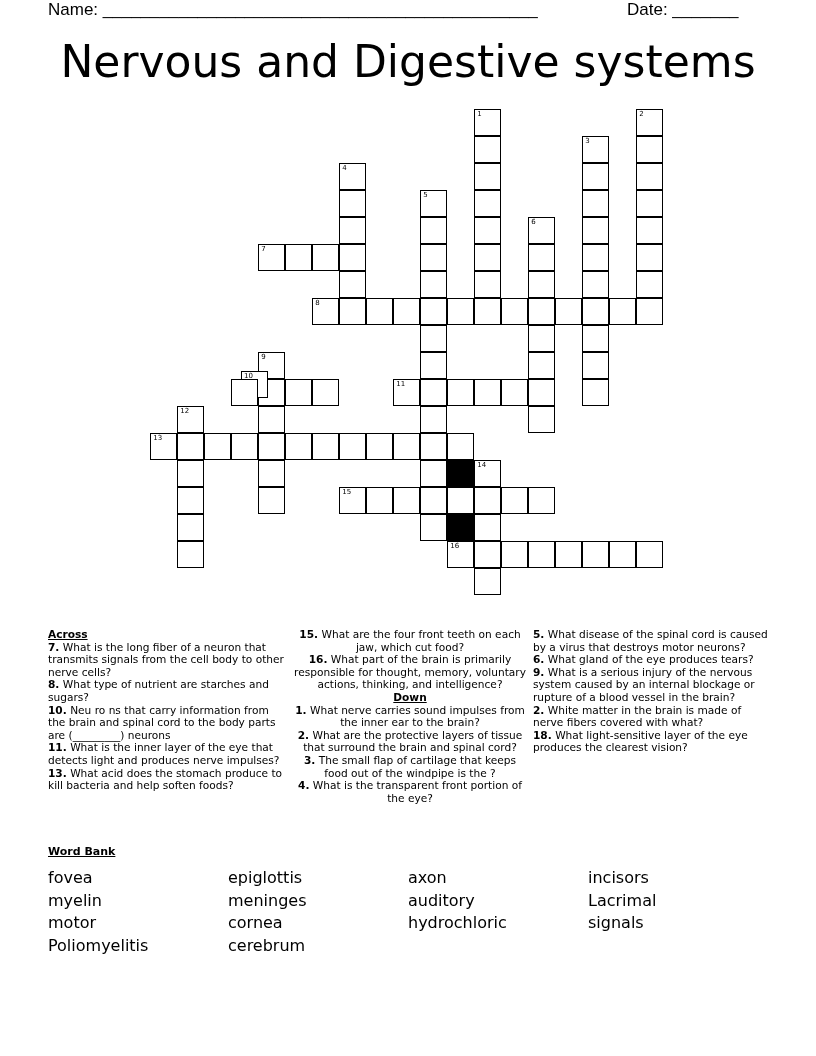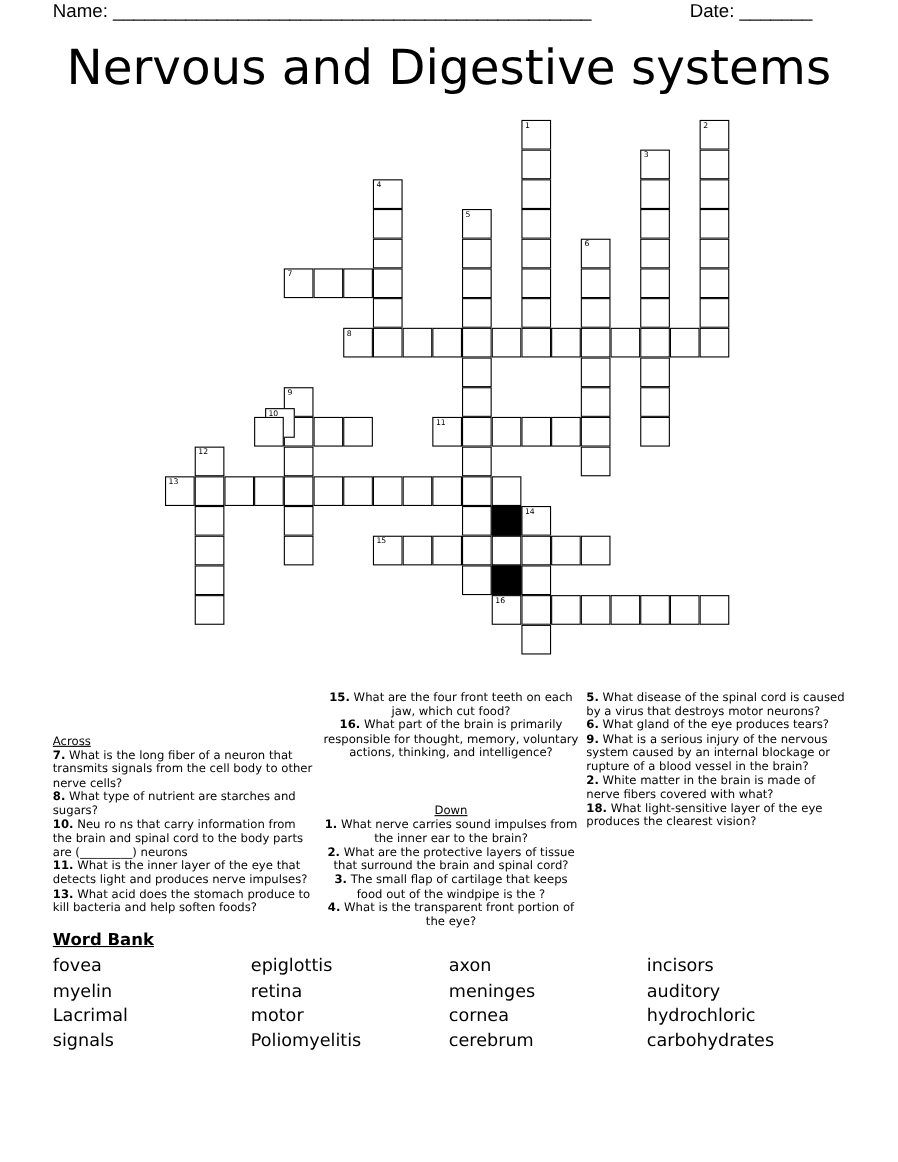--- a/index.html
+++ b/index.html
@@ -8,24 +8,24 @@
   .date-line { position: absolute; top: 0; left: 627px; font-family: "Liberation Sans", sans-serif; font-size: 17px; }
   .title { position: absolute; top: 36px; left: 0; width: 816px; text-align: center; font-family: "DejaVu Sans", sans-serif; font-size: 44px; letter-spacing: 0px; }
   .grid { position: absolute; left: 0; top: 0; }
   .cell { position: absolute; width: 27px; height: 27px; box-sizing: border-box; border: 1.5px solid #000; background: #fff; margin-left: -0.75px; margin-top: -0.75px;}
   .cell.black { background: #000; }
   .num { position: absolute; left: 2px; top: 1px; font-family: "DejaVu Sans", sans-serif; font-size: 7px; line-height: 7px; }
   .clues { position: absolute; top: 628px; font-family: "DejaVu Sans", sans-serif; font-size: 10.6px; line-height: 12.6px; }
   .col1 { left: 48px; width: 238px; }
   .col2 { left: 291px; width: 238px; text-align: center; }
   .col3 { left: 533px; width: 236px; }
-  .clue-head { font-weight: normal; text-decoration: underline; margin-top: 40px; }
+  .clue-head { font-weight: bold; text-decoration: underline; }
   .clue { margin: 0; }
   .clue b { font-weight: bold; }
-  .wb-title { position: absolute; top: 845px; left: 48px; font-family: "DejaVu Sans", sans-serif; font-size: 15px; font-weight: bold; text-decoration: underline; }
+  .wb-title { position: absolute; top: 845px; left: 48px; font-family: "DejaVu Sans", sans-serif; font-size: 11px; font-weight: bold; text-decoration: underline; }
   .wb { position: absolute; top: 867px; left: 48px; width: 720px; display: grid; grid-template-columns: 180px 180px 180px 180px; font-family: "DejaVu Sans", sans-serif; font-size: 16px; line-height: 22.5px; }
 </style>
 </head>
 <body>
 
 <div class="header-line">Name: ______________________________________________</div>
 <div class="date-line">Date: _______</div>
 <div class="title">Nervous and Digestive systems</div>
 
 <div class="grid" id="grid">
@@ -202,24 +202,22 @@
   <p class="clue"><b>18.</b><span> What light-sensitive layer of the eye produces the clearest vision?</span></p>
 </div>
 
 <div class="wb-title">Word Bank</div>
 <div class="wb">
   <div>fovea</div>
   <div>epiglottis</div>
   <div>axon</div>
   <div>incisors</div>
   <div>myelin</div>
-  <div>retina</div>
   <div>meninges</div>
   <div>auditory</div>
   <div>Lacrimal</div>
   <div>motor</div>
   <div>cornea</div>
   <div>hydrochloric</div>
   <div>signals</div>
   <div>Poliomyelitis</div>
   <div>cerebrum</div>
-  <div>carbohydrates</div>
 </div>
 
 </body></html>

